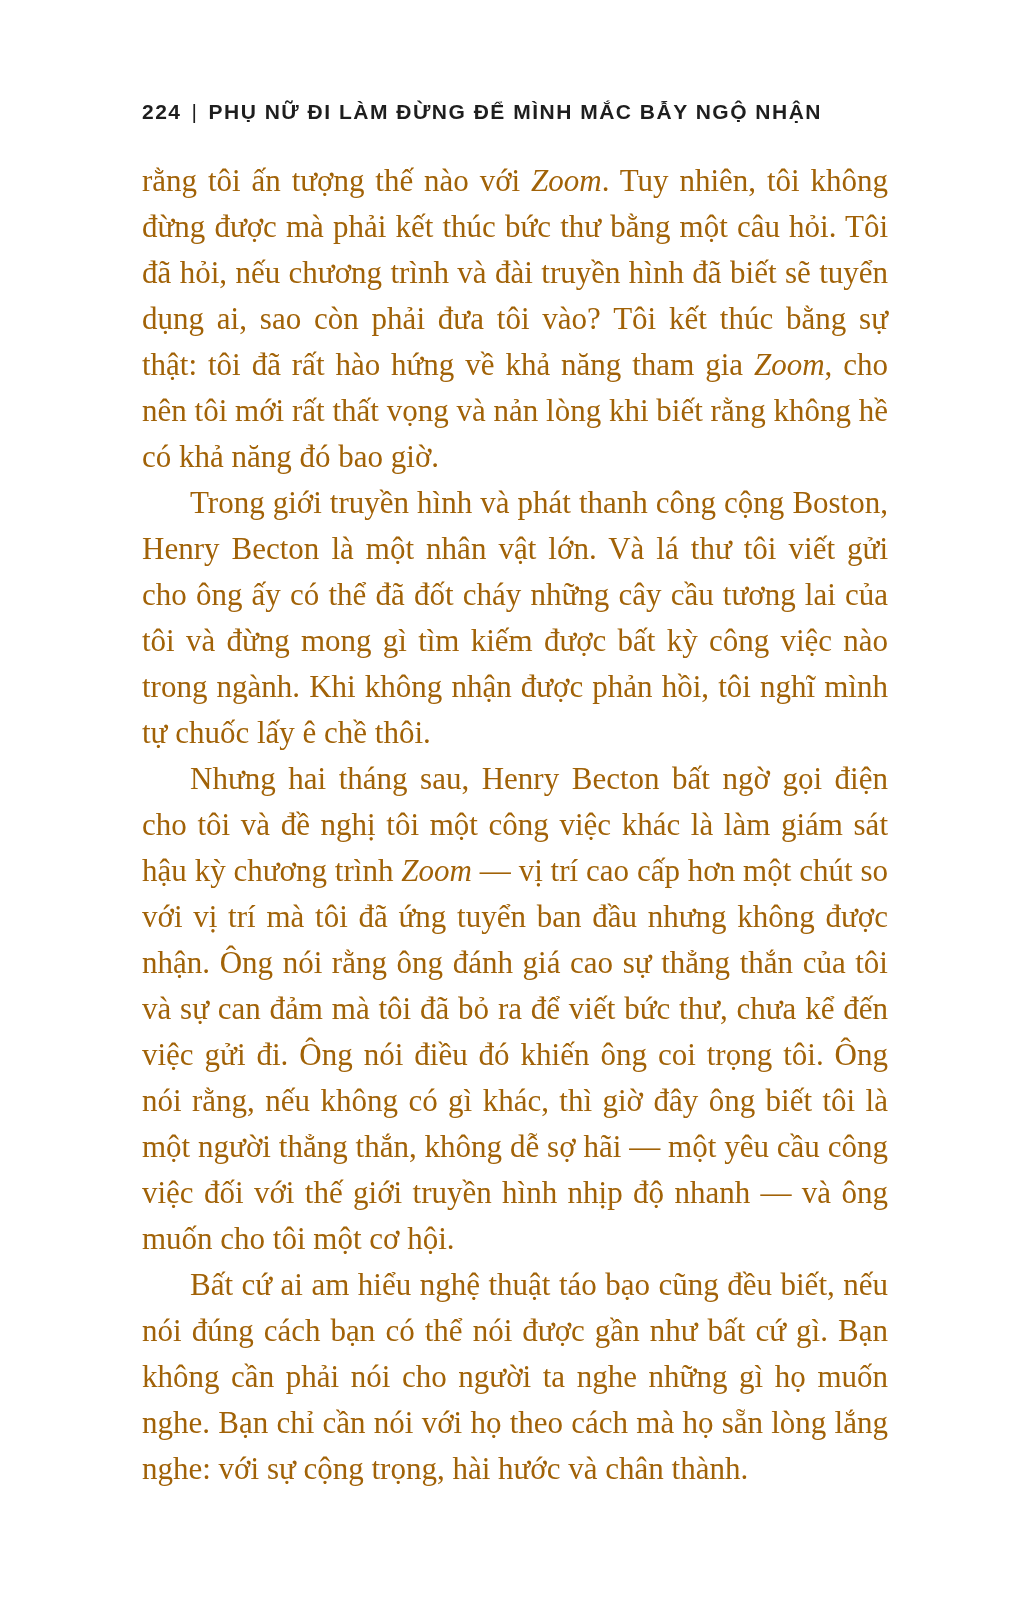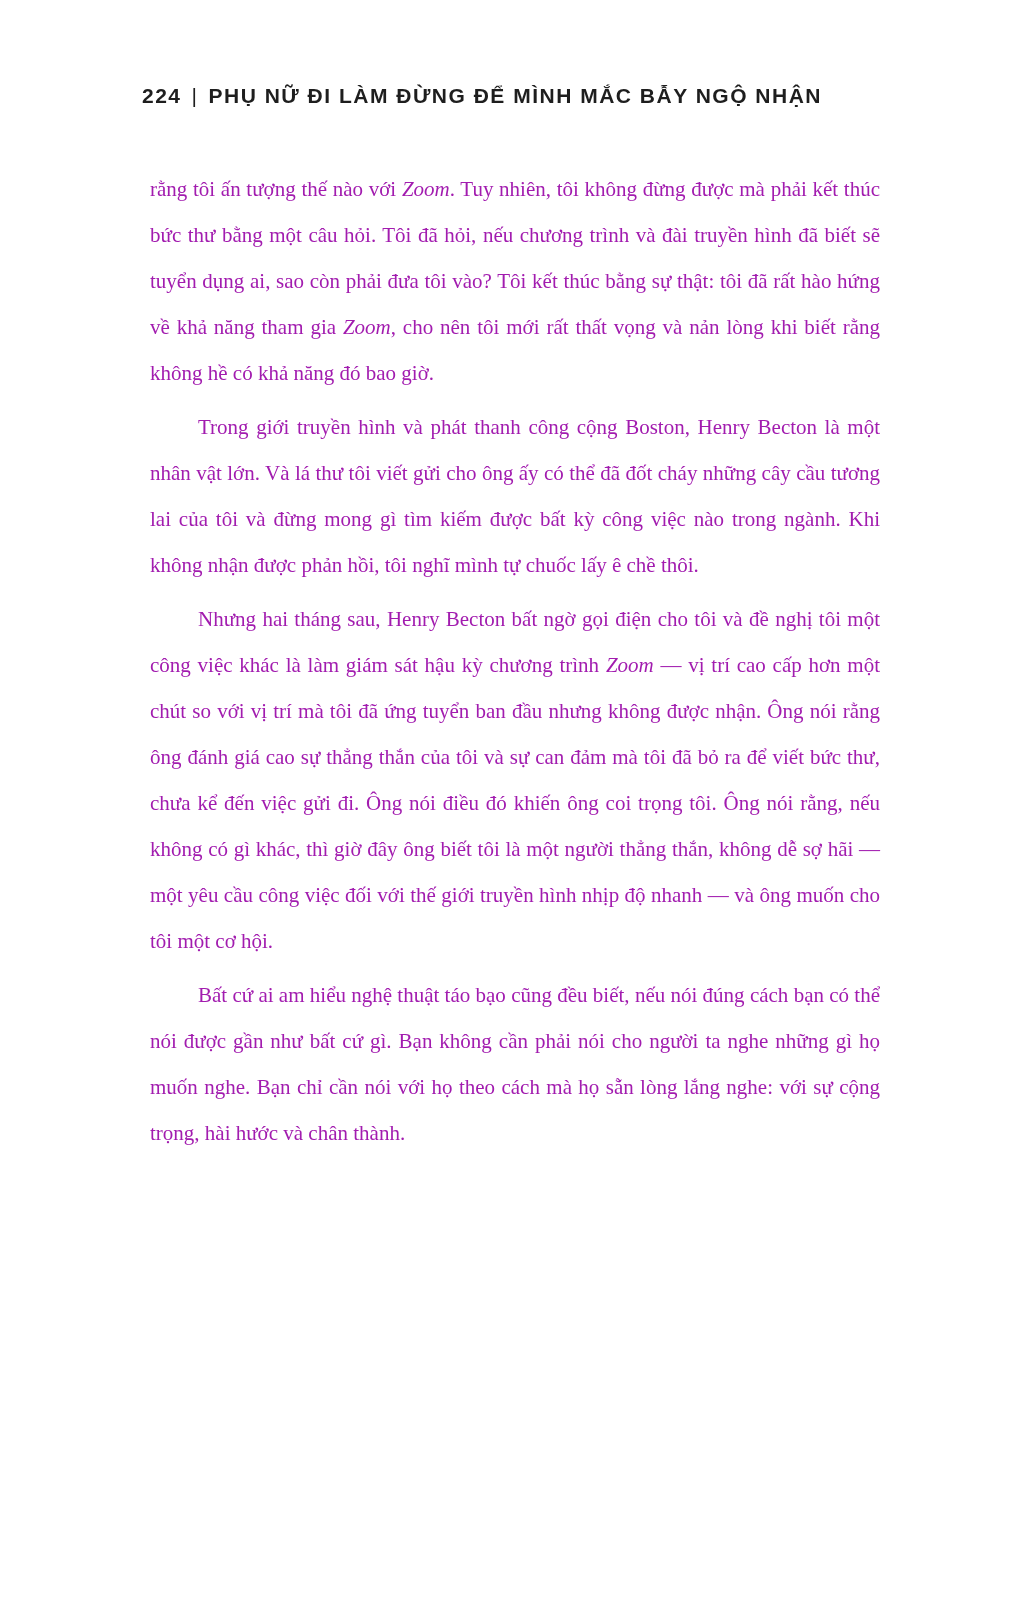--- a/index.html
+++ b/index.html
@@ -14,45 +14,45 @@
   .page {
     position: relative;
     width: 1024px;
     height: 1615px;
     background: #ffffff;
     overflow: hidden;
   }
   .running-head {
     position: absolute;
     left: 142px;
-    top: 84px;
+    top: 100px;
     font-family: "Liberation Sans", sans-serif;
     font-size: 21px;
     font-weight: 600;
     letter-spacing: 1.5px;
     color: #1e1e1e;
     white-space: nowrap;
     text-align: right;
   }
   .running-head .sep {
     margin: 0 10px;
     font-weight: 400;
   }
   .body-text {
     position: absolute;
     left: 142px;
     top: 158px;
     width: 746px;
   }
   .body-text p {
-    margin: 8px;
-    font-size: 21px;
+    margin: 0;
+    font-size: 31px;
     line-height: 46px;
     text-align: justify;
-    color: #a21caf;
+    color: #a16207;
   }
   .body-text p.indent {
     text-indent: 48px;
   }
   .body-text em {
     font-style: italic;
   }
 </style>
 </head>
 <body style="background: rgb(255, 255, 255); color: rgb(27, 27, 27);">

